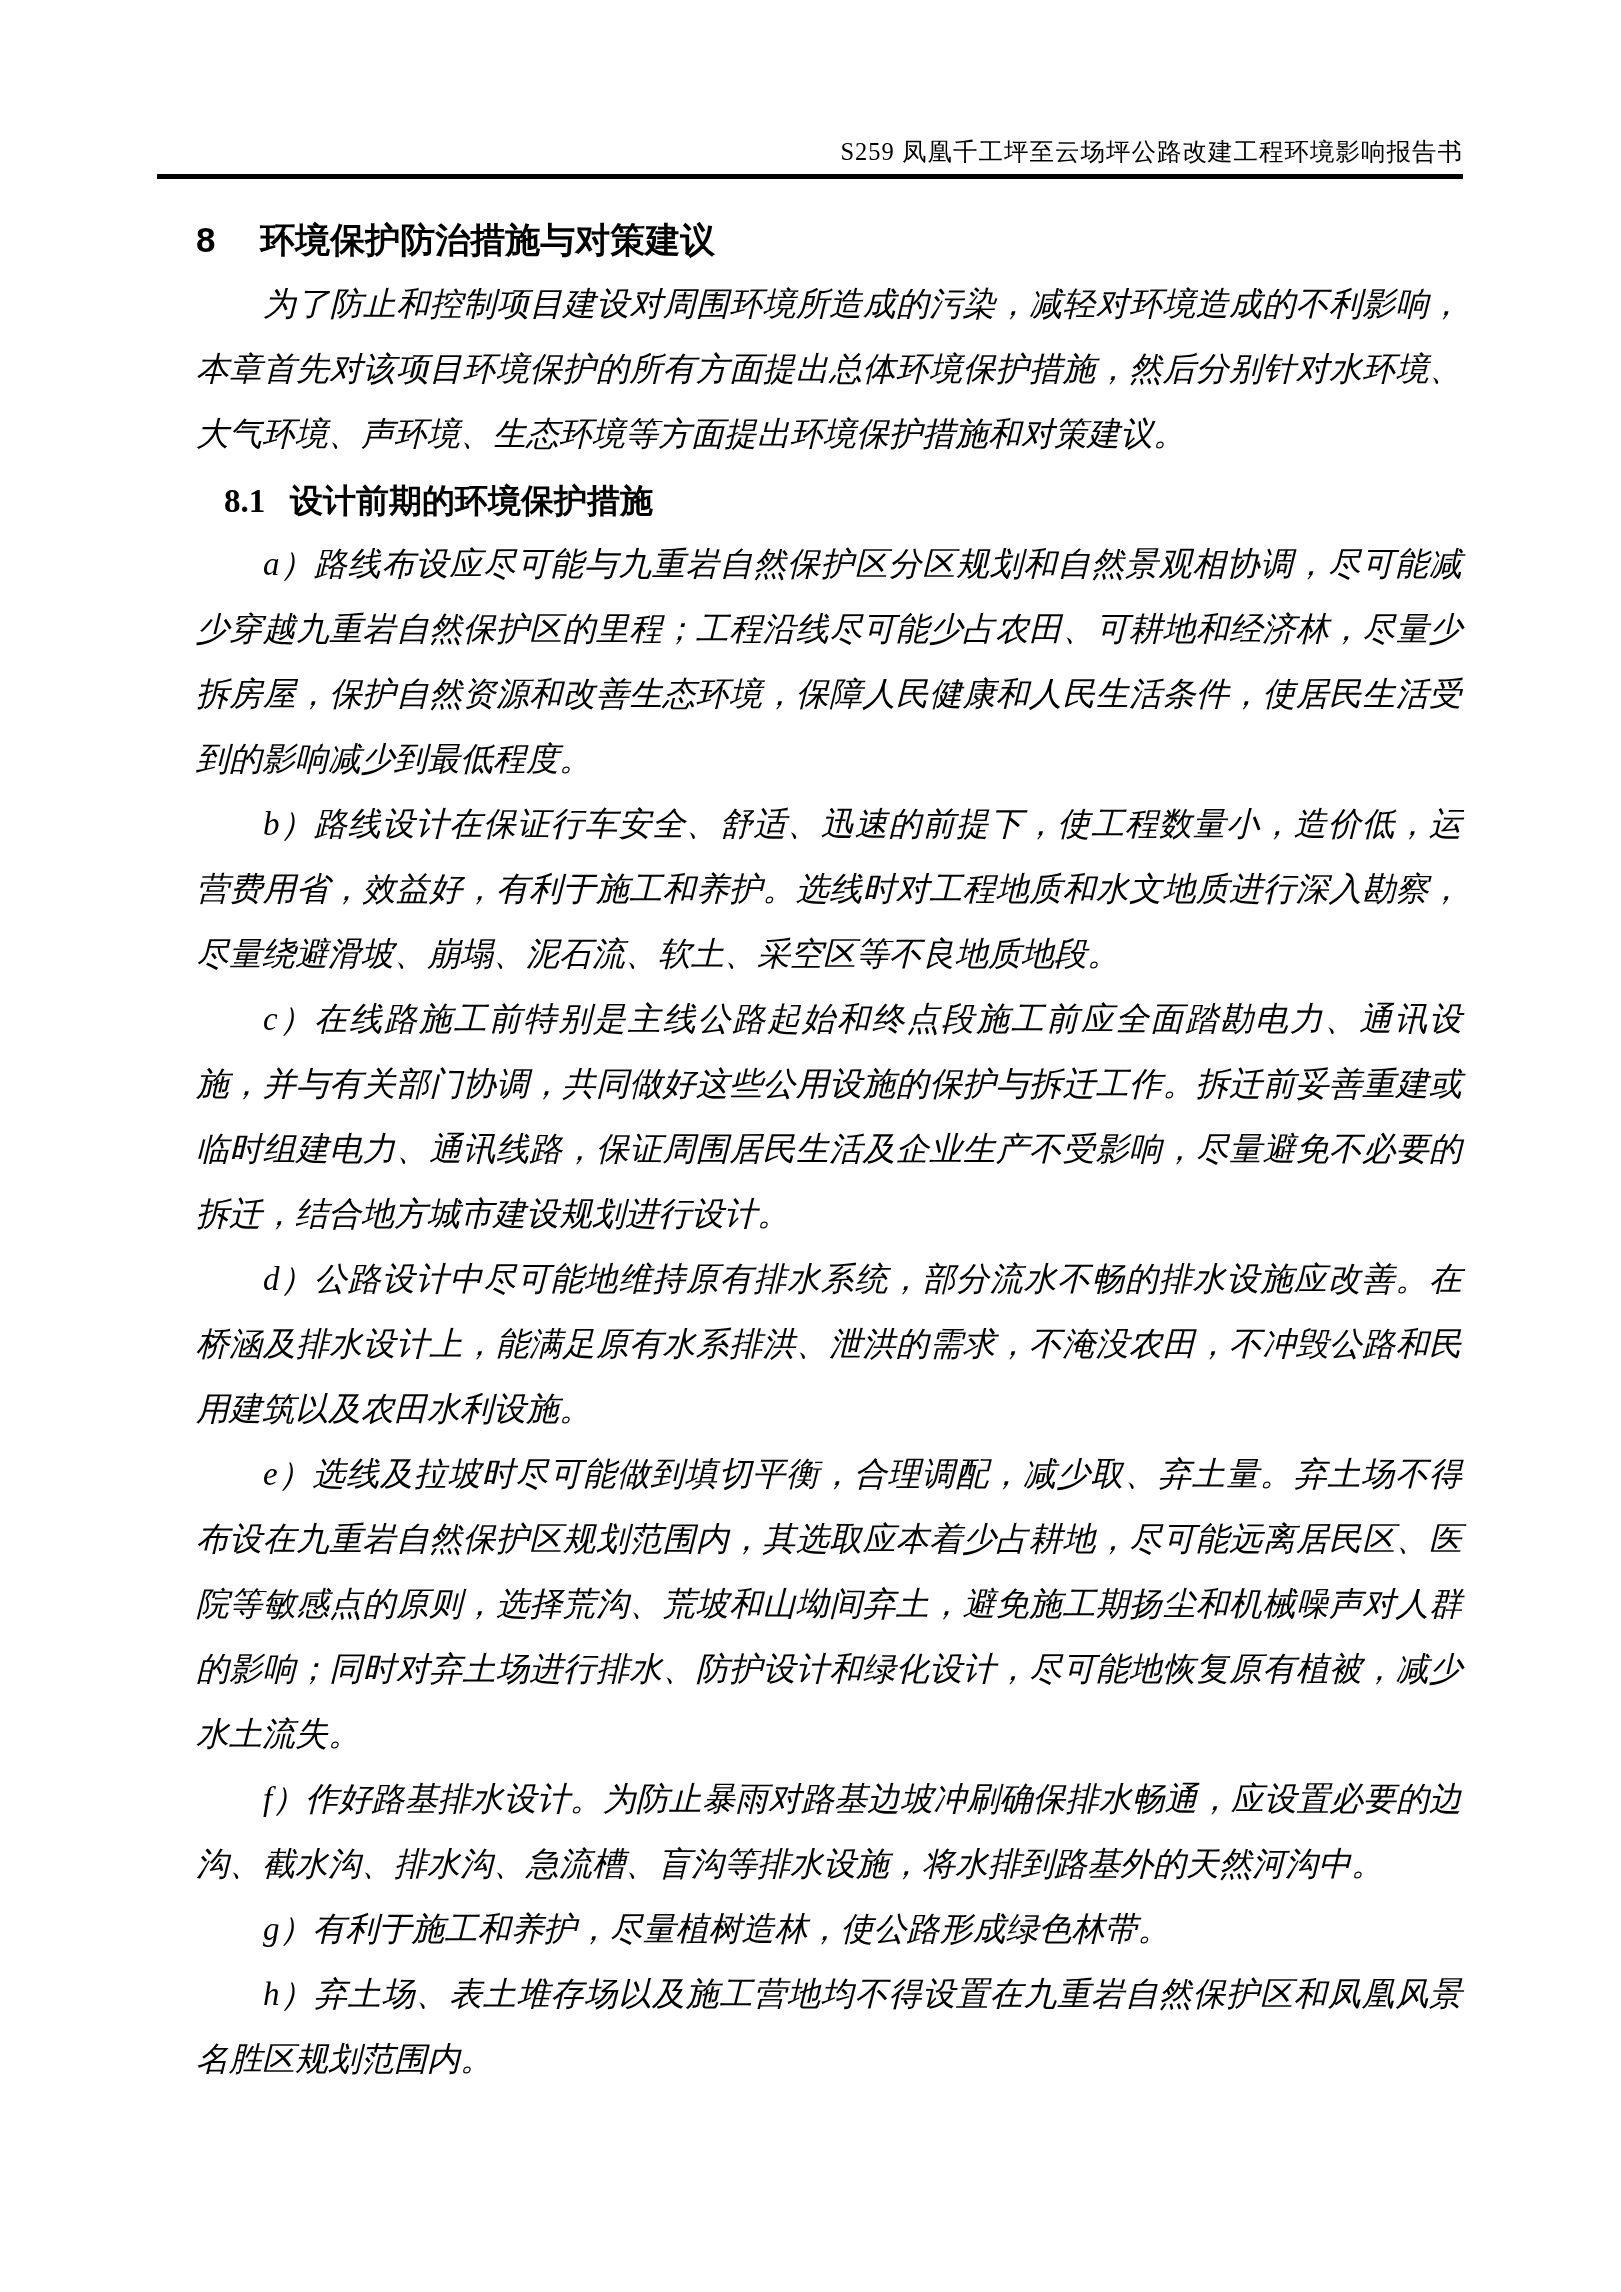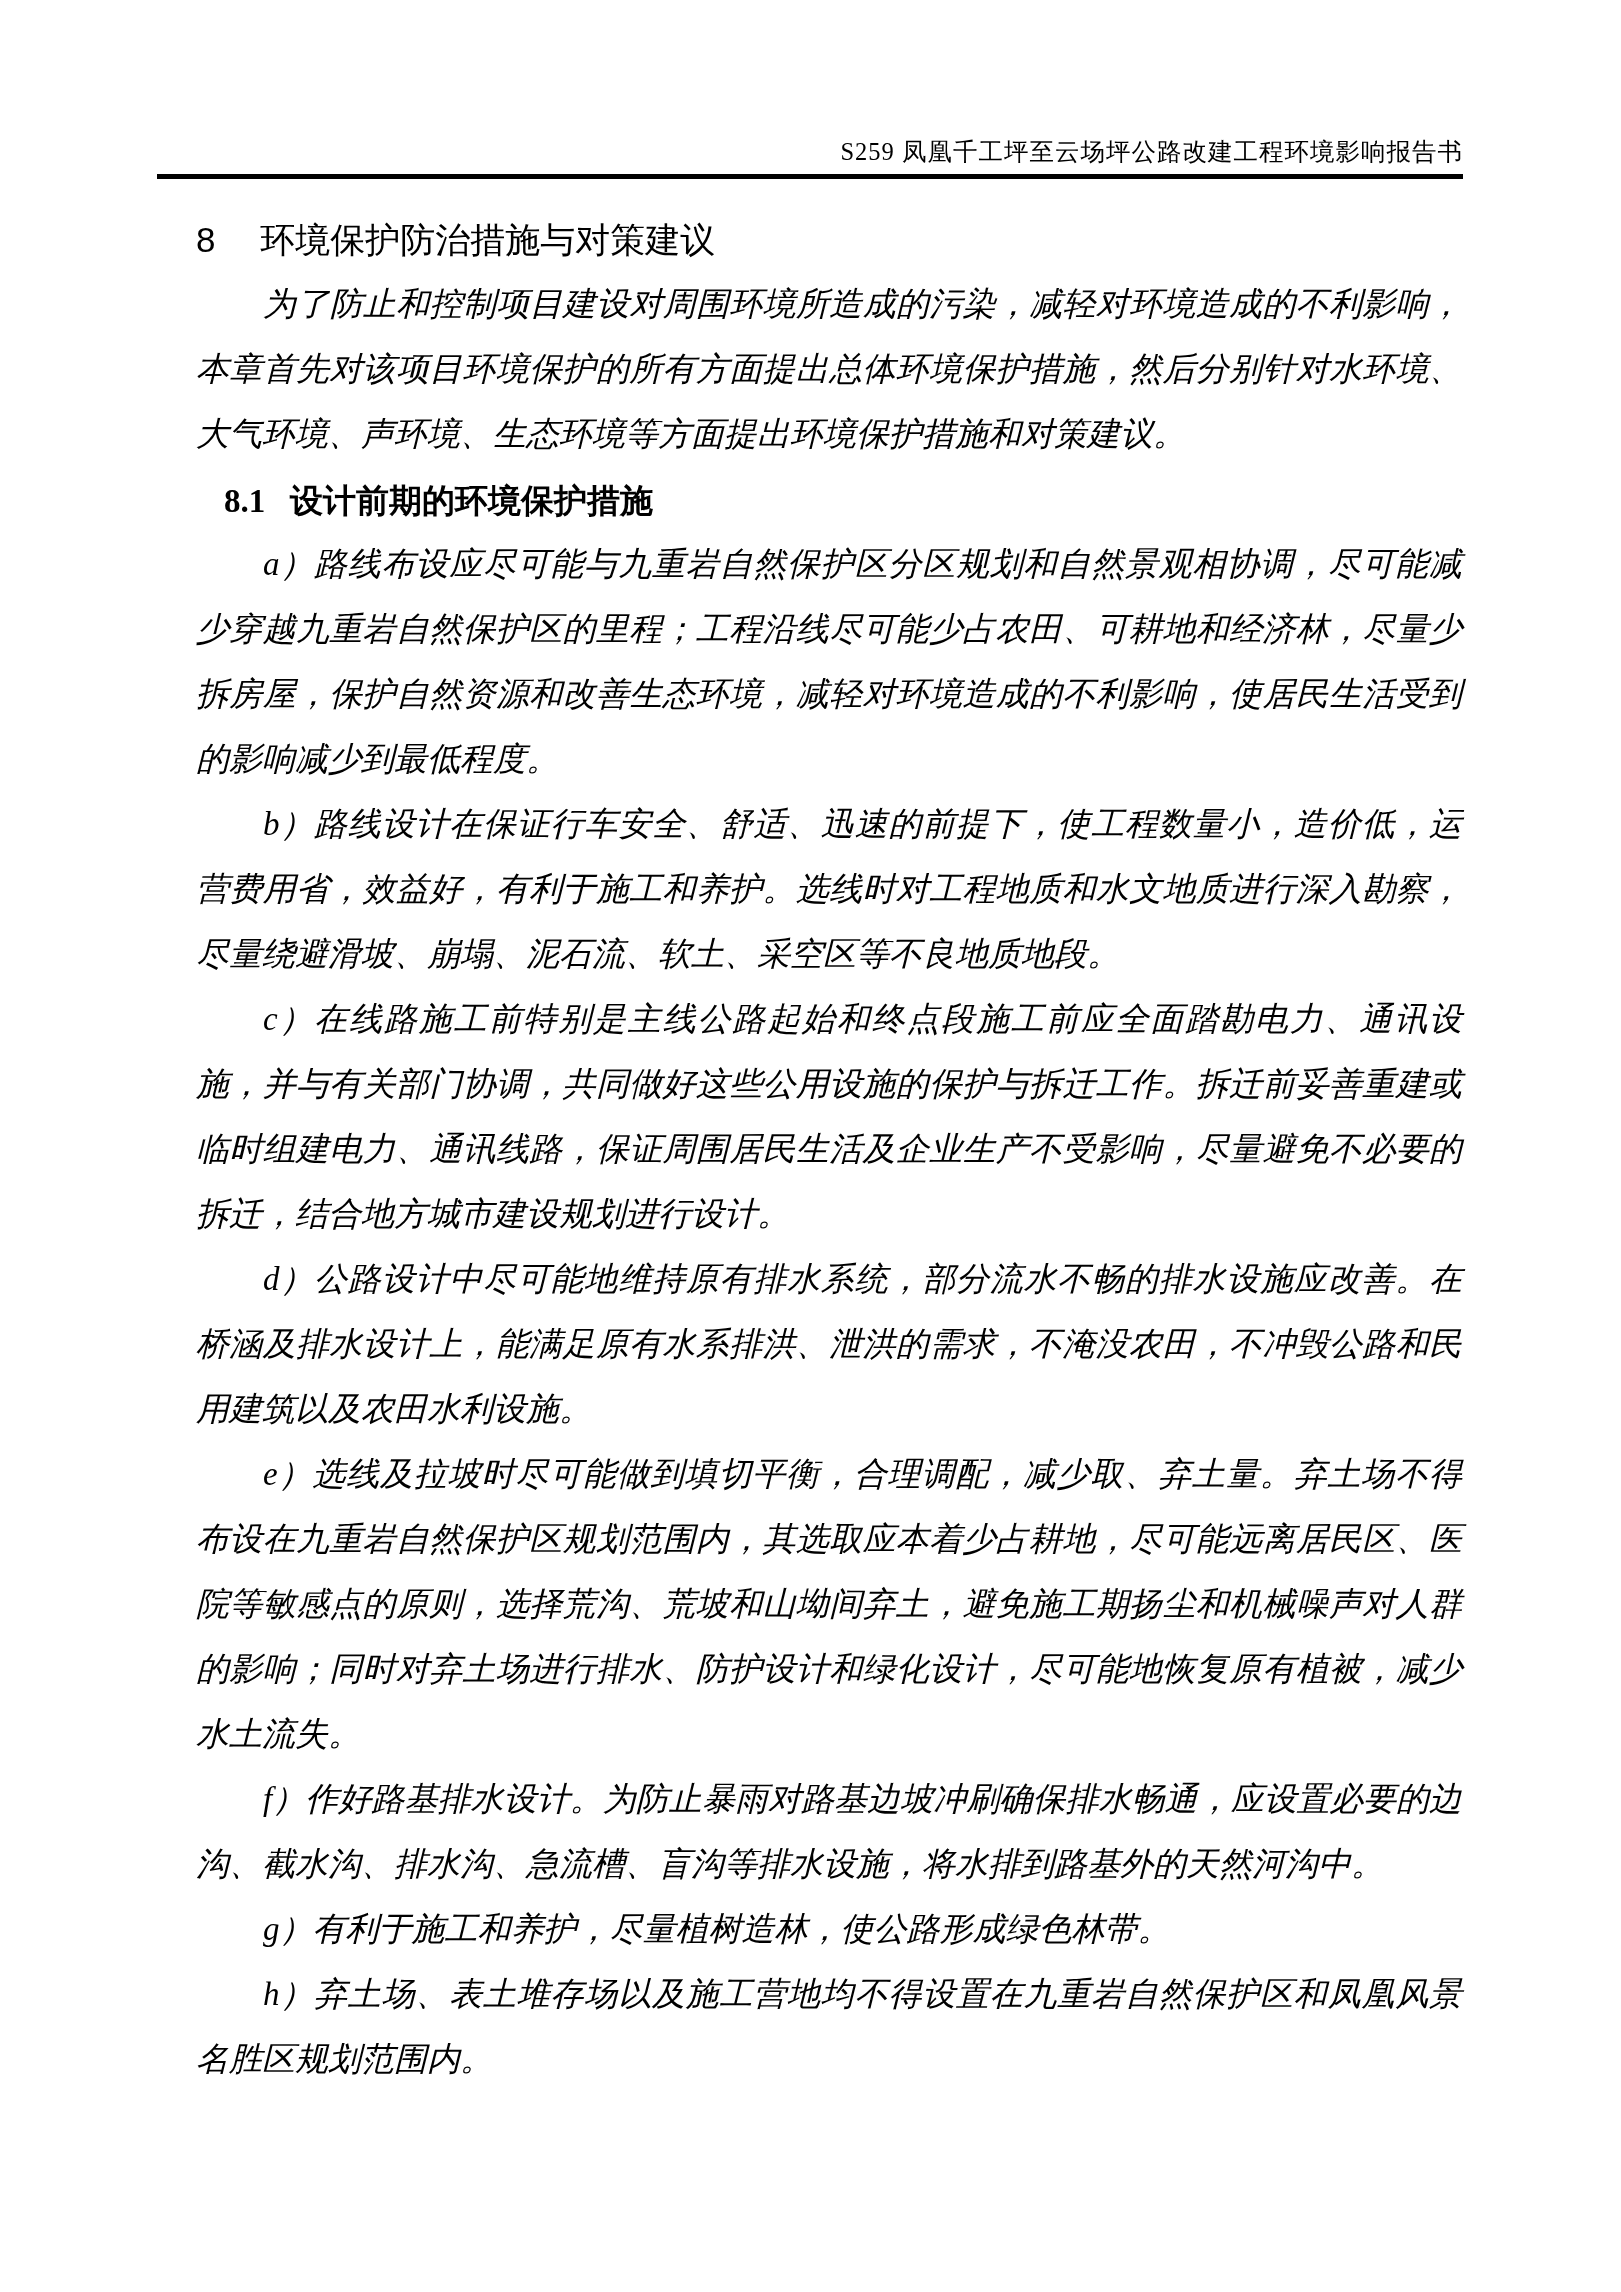--- a/index.html
+++ b/index.html
@@ -39,21 +39,21 @@
     width: 1266px;
     font-size: 33px;
     line-height: 65px;
     text-align: justify;
   }
 
   h1.chapter-heading {
     margin: 33px 0 11.8px 0;
     font-size: 35px;
     line-height: 41px;
-    font-weight: normal;
+    font-weight: bold;
     font-family: "Liberation Sans", "DejaVu Sans", sans-serif;
     text-align: left;
   }
   h1 .chapter-number { margin-right: 35px; }
 
   h2.section-heading {
     margin: 13.7px 0 9.8px 0;
     font-size: 33px;
     line-height: 41px;
     font-weight: bold;
@@ -98,21 +98,21 @@
       <span class="chapter-title">环境保护防治措施与对策建议</span>
     </h1>
 
     <p class="body-para">为了防止和控制项目建设对周围环境所造成的污染，减轻对环境造成的不利影响，本章首先对该项目环境保护的所有方面提出总体环境保护措施，然后分别针对水环境、大气环境、声环境、生态环境等方面提出环境保护措施和对策建议。</p>
 
     <h2 class="section-heading">
       <span class="section-number">8.1</span>
       <span class="section-title">设计前期的环境保护措施</span>
     </h2>
 
-    <p class="body-para">a）路线布设应尽可能与九重岩自然保护区分区规划和自然景观相协调，尽可能减少穿越九重岩自然保护区的里程；工程沿线尽可能少占农田、可耕地和经济林，尽量少拆房屋，保护自然资源和改善生态环境，减轻对环境造成的不利影响，使居民生活受到的影响减少到最低程度。</p>
+    <p class="body-para">a）路线布设应尽可能与九重岩自然保护区分区规划和自然景观相协调，尽可能减少穿越九重岩自然保护区的里程；工程沿线尽可能少占农田、可耕地和经济林，尽量少拆房屋，保护自然资源和改善生态环境，保障人民健康和人民生活条件，使居民生活受到的影响减少到最低程度。</p>
     <p class="body-para">b）路线设计在保证行车安全、舒适、迅速的前提下，使工程数量小，造价低，运营费用省，效益好，有利于施工和养护。选线时对工程地质和水文地质进行深入勘察，尽量绕避滑坡、崩塌、泥石流、软土、采空区等不良地质地段。</p>
     <p class="body-para">c）在线路施工前特别是主线公路起始和终点段施工前应全面踏勘电力、通讯设施，并与有关部门协调，共同做好这些公用设施的保护与拆迁工作。拆迁前妥善重建或临时组建电力、通讯线路，保证周围居民生活及企业生产不受影响，尽量避免不必要的拆迁，结合地方城市建设规划进行设计。</p>
     <p class="body-para">d）公路设计中尽可能地维持原有排水系统，部分流水不畅的排水设施应改善。在桥涵及排水设计上，能满足原有水系排洪、泄洪的需求，不淹没农田，不冲毁公路和民用建筑以及农田水利设施。</p>
     <p class="body-para">e）选线及拉坡时尽可能做到填切平衡，合理调配，减少取、弃土量。弃土场不得布设在九重岩自然保护区规划范围内，其选取应本着少占耕地，尽可能远离居民区、医院等敏感点的原则，选择荒沟、荒坡和山坳间弃土，避免施工期扬尘和机械噪声对人群的影响；同时对弃土场进行排水、防护设计和绿化设计，尽可能地恢复原有植被，减少水土流失。</p>
     <p class="body-para">f）作好路基排水设计。为防止暴雨对路基边坡冲刷确保排水畅通，应设置必要的边沟、截水沟、排水沟、急流槽、盲沟等排水设施，将水排到路基外的天然河沟中。</p>
     <p class="body-para">g）有利于施工和养护，尽量植树造林，使公路形成绿色林带。</p>
     <p class="body-para">h）弃土场、表土堆存场以及施工营地均不得设置在九重岩自然保护区和凤凰风景名胜区规划范围内。</p>
 
   </main>
 

